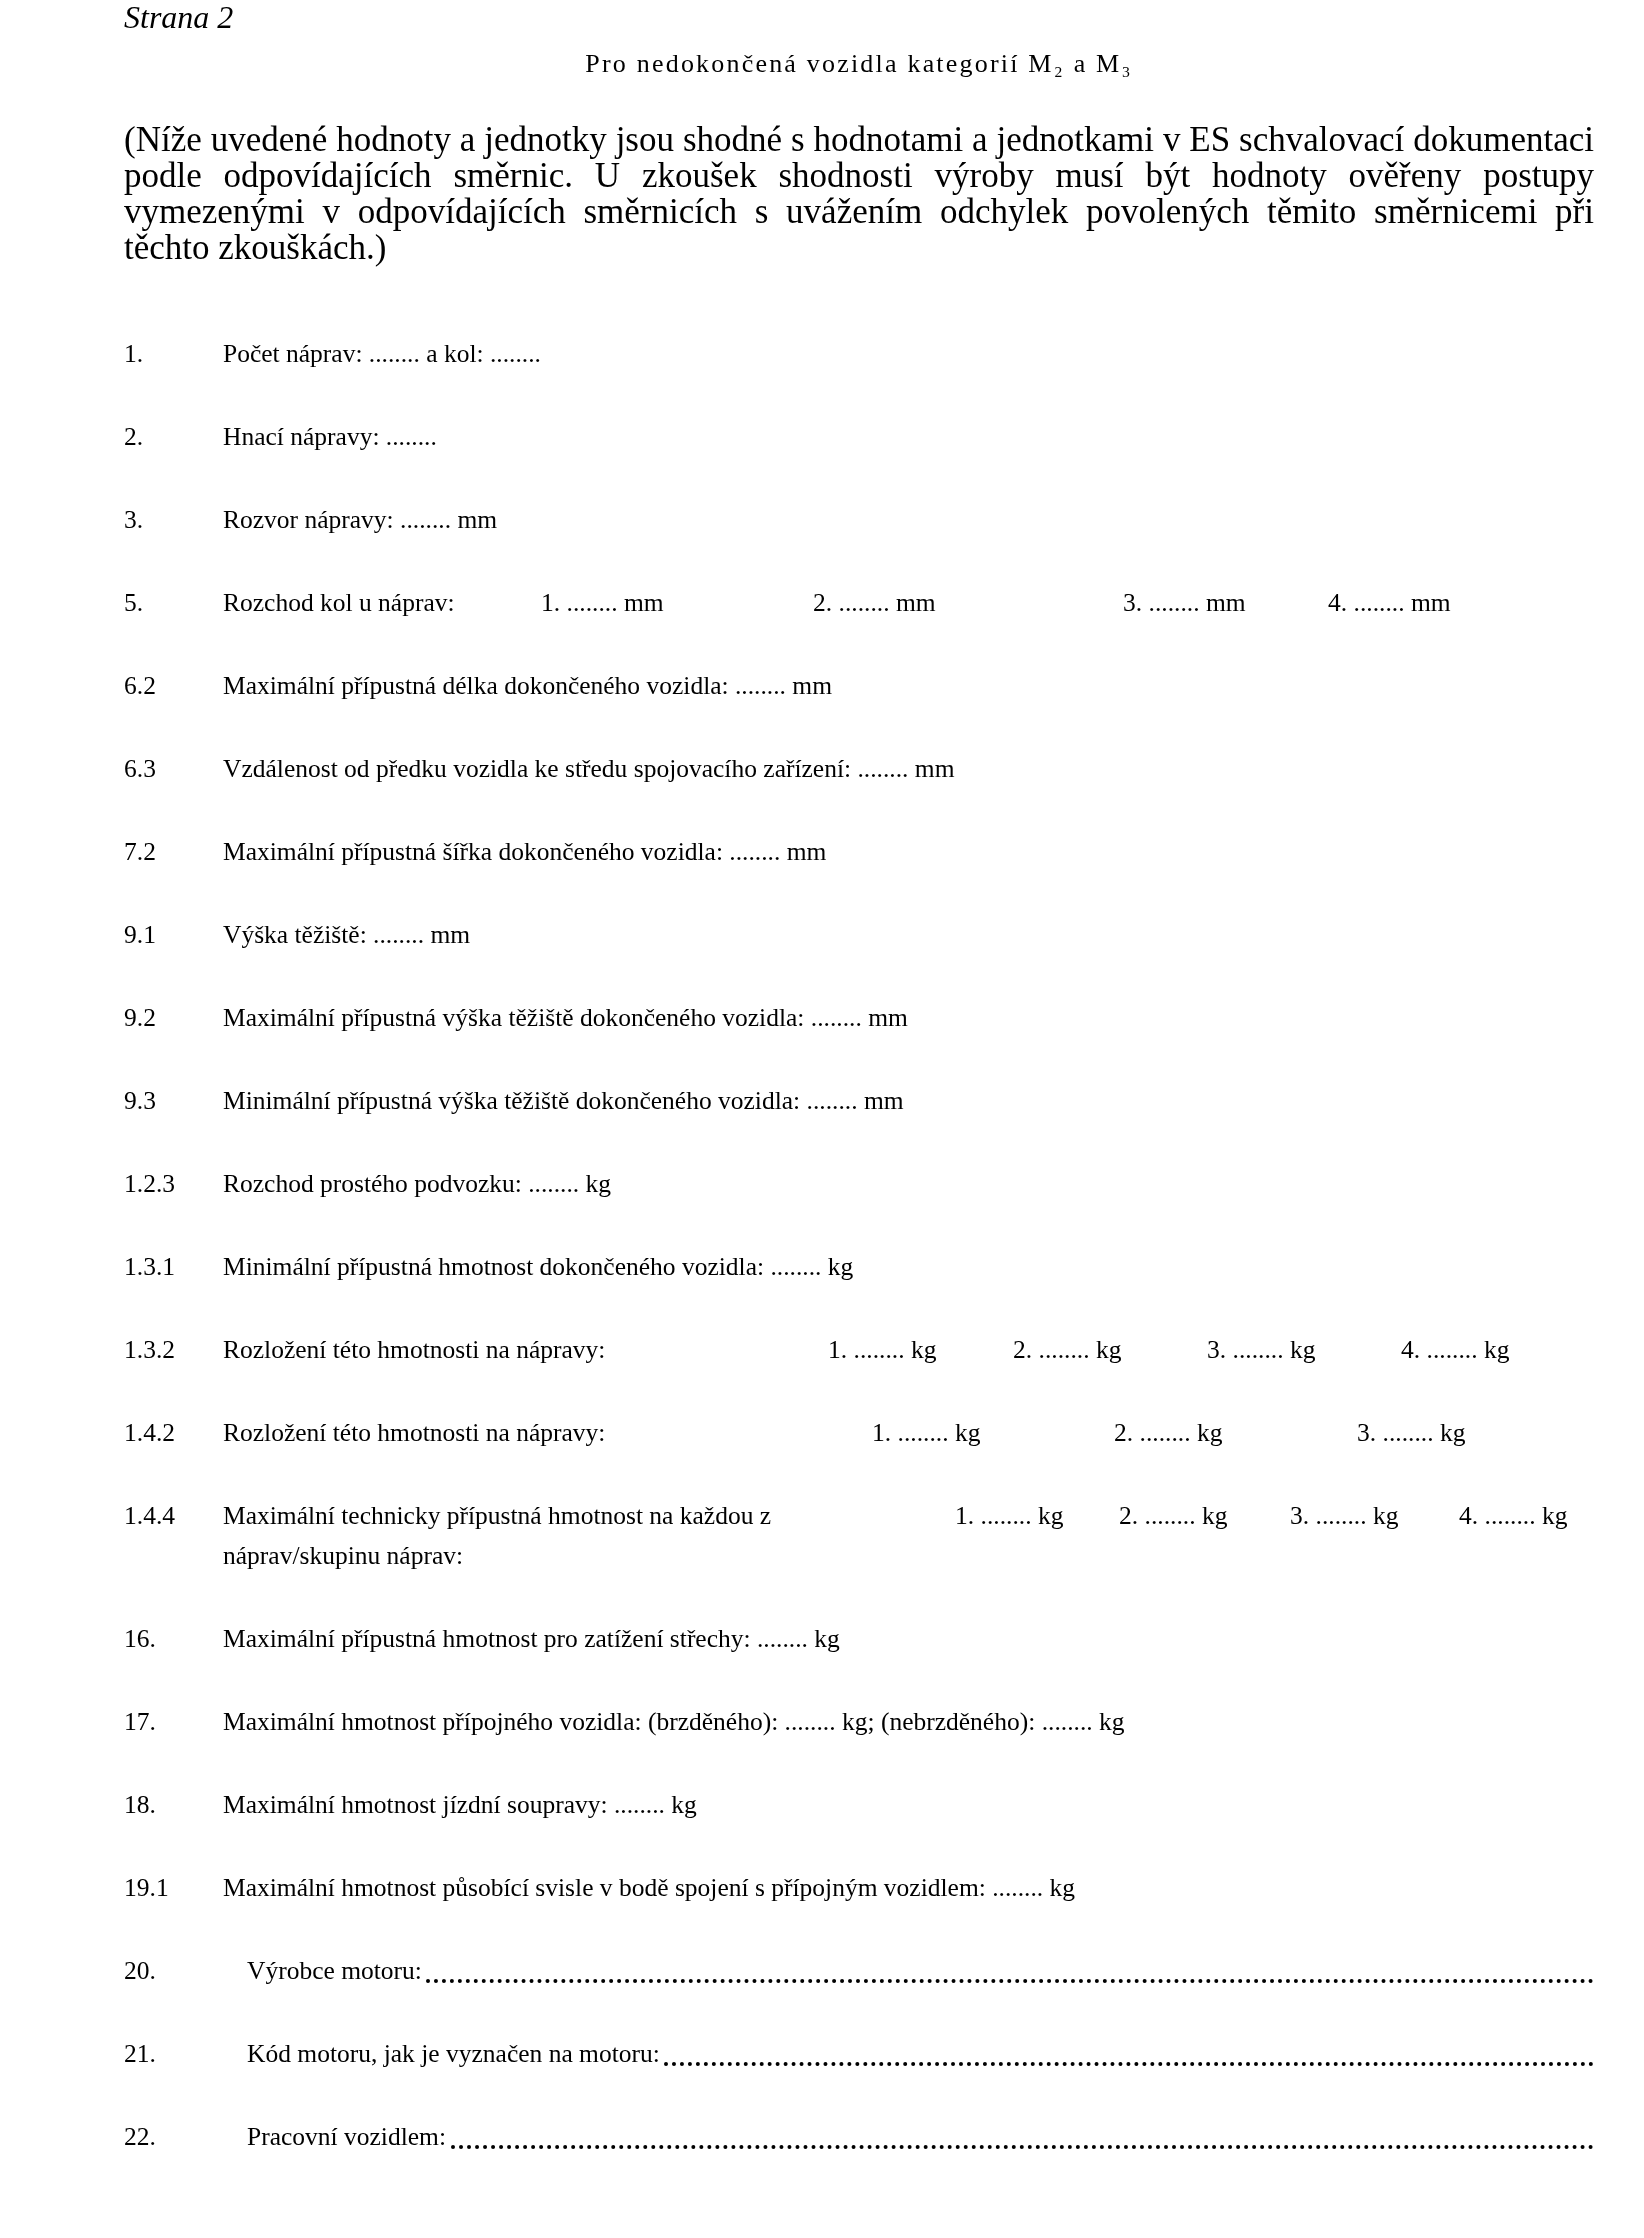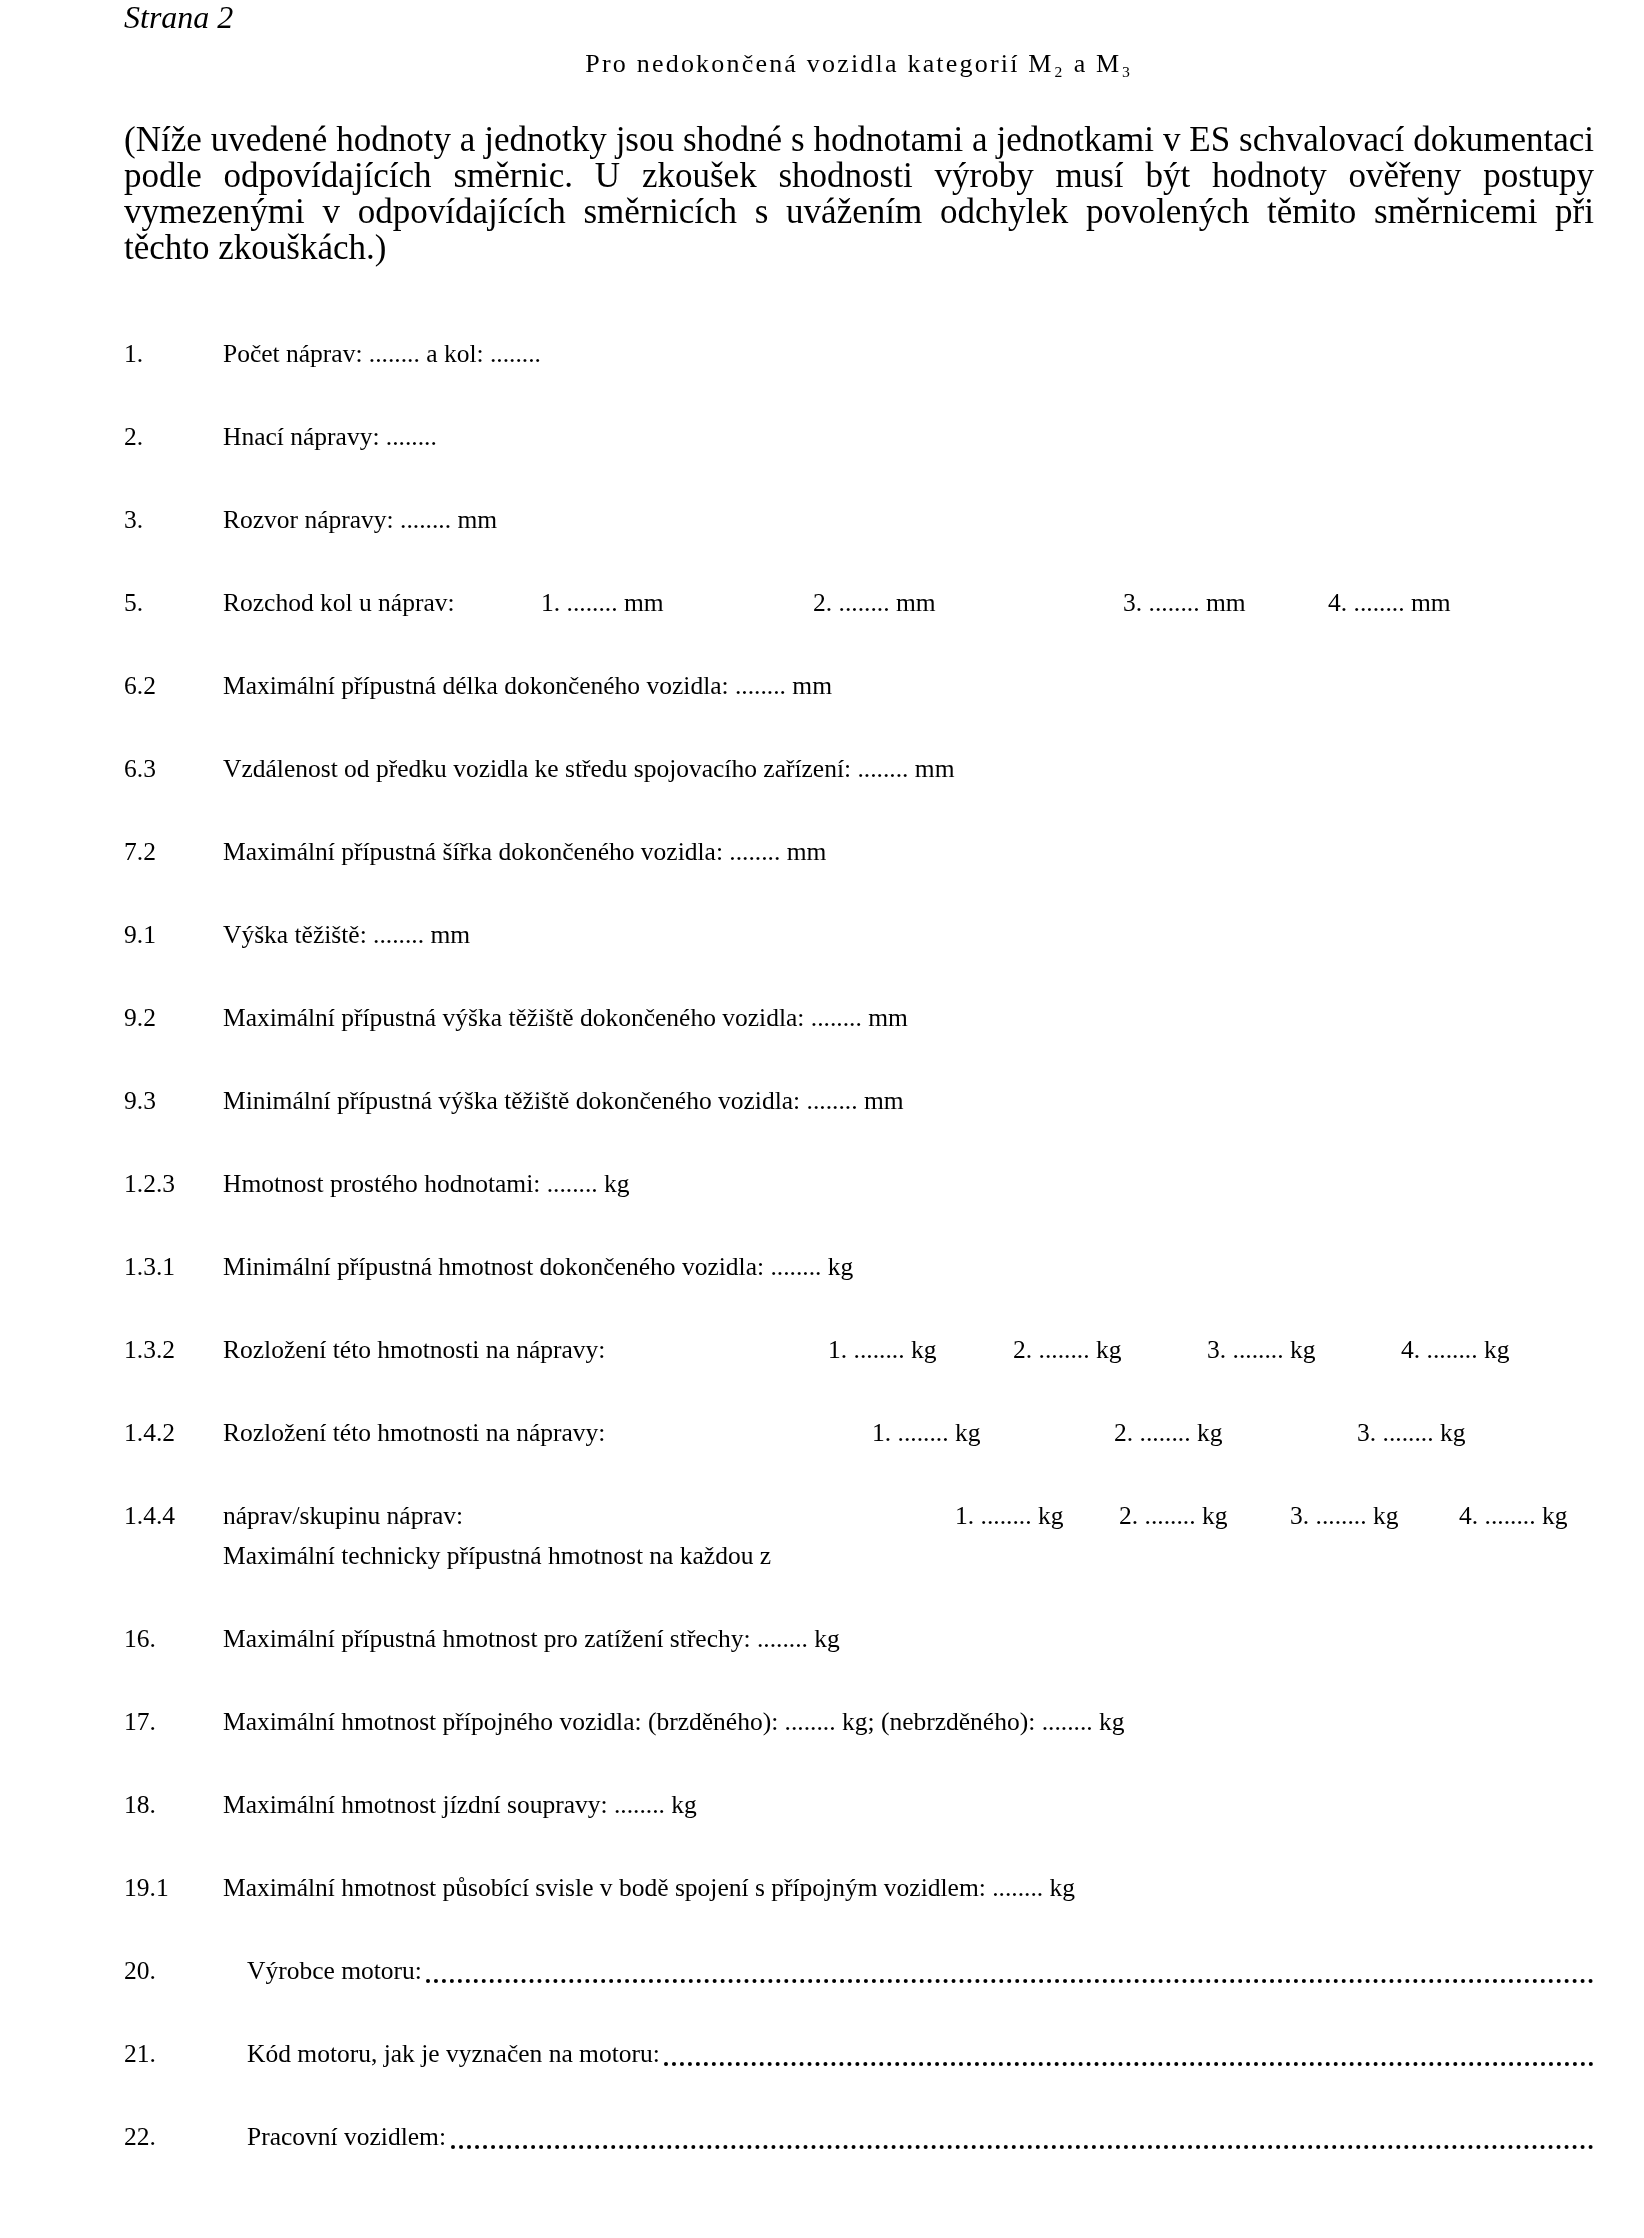--- a/index.html
+++ b/index.html
@@ -142,21 +142,21 @@
       <span class="txt"><span class="lbl">Maximální přípustná výška těžiště dokončeného vozidla: ........ mm</span></span>
     </div>
 
     <div class="item">
       <span class="num">9.3</span>
       <span class="txt"><span class="lbl">Minimální přípustná výška těžiště dokončeného vozidla: ........ mm</span></span>
     </div>
 
     <div class="item">
       <span class="num">1.2.3</span>
-      <span class="txt"><span class="lbl">Hmotnost prostého hodnotami: ........ kg</span></span>
+      <span class="txt"><span class="lbl">Rozchod prostého podvozku: ........ kg</span></span>
     </div>
 
     <div class="item">
       <span class="num">1.3.1</span>
       <span class="txt"><span class="lbl">Minimální přípustná hmotnost dokončeného vozidla: ........ kg</span></span>
     </div>
 
     <div class="item">
       <span class="num">1.3.2</span>
       <span class="txt">
@@ -175,22 +175,22 @@
         <span class="lbl">Rozložení této hmotnosti na nápravy:</span>
         <span class="val" style="left:649px">1. ........ kg</span>
         <span class="val" style="left:891px">2. ........ kg</span>
         <span class="val" style="left:1134px">3. ........ kg</span>
       </span>
     </div>
 
     <div class="item">
       <span class="num">1.4.4</span>
       <span class="txt">
+        <div class="lbl">Maximální technicky přípustná hmotnost na každou z</div>
         <div class="lbl">náprav/skupinu náprav:</div>
-        <div class="lbl">Maximální technicky přípustná hmotnost na každou z</div>
         <span class="val" style="left:732px">1. ........ kg</span>
         <span class="val" style="left:896px">2. ........ kg</span>
         <span class="val" style="left:1067px">3. ........ kg</span>
         <span class="val" style="left:1236px">4. ........ kg</span>
       </span>
     </div>
 
     <div class="item">
       <span class="num">16.</span>
       <span class="txt"><span class="lbl">Maximální přípustná hmotnost pro zatížení střechy: ........ kg</span></span>

